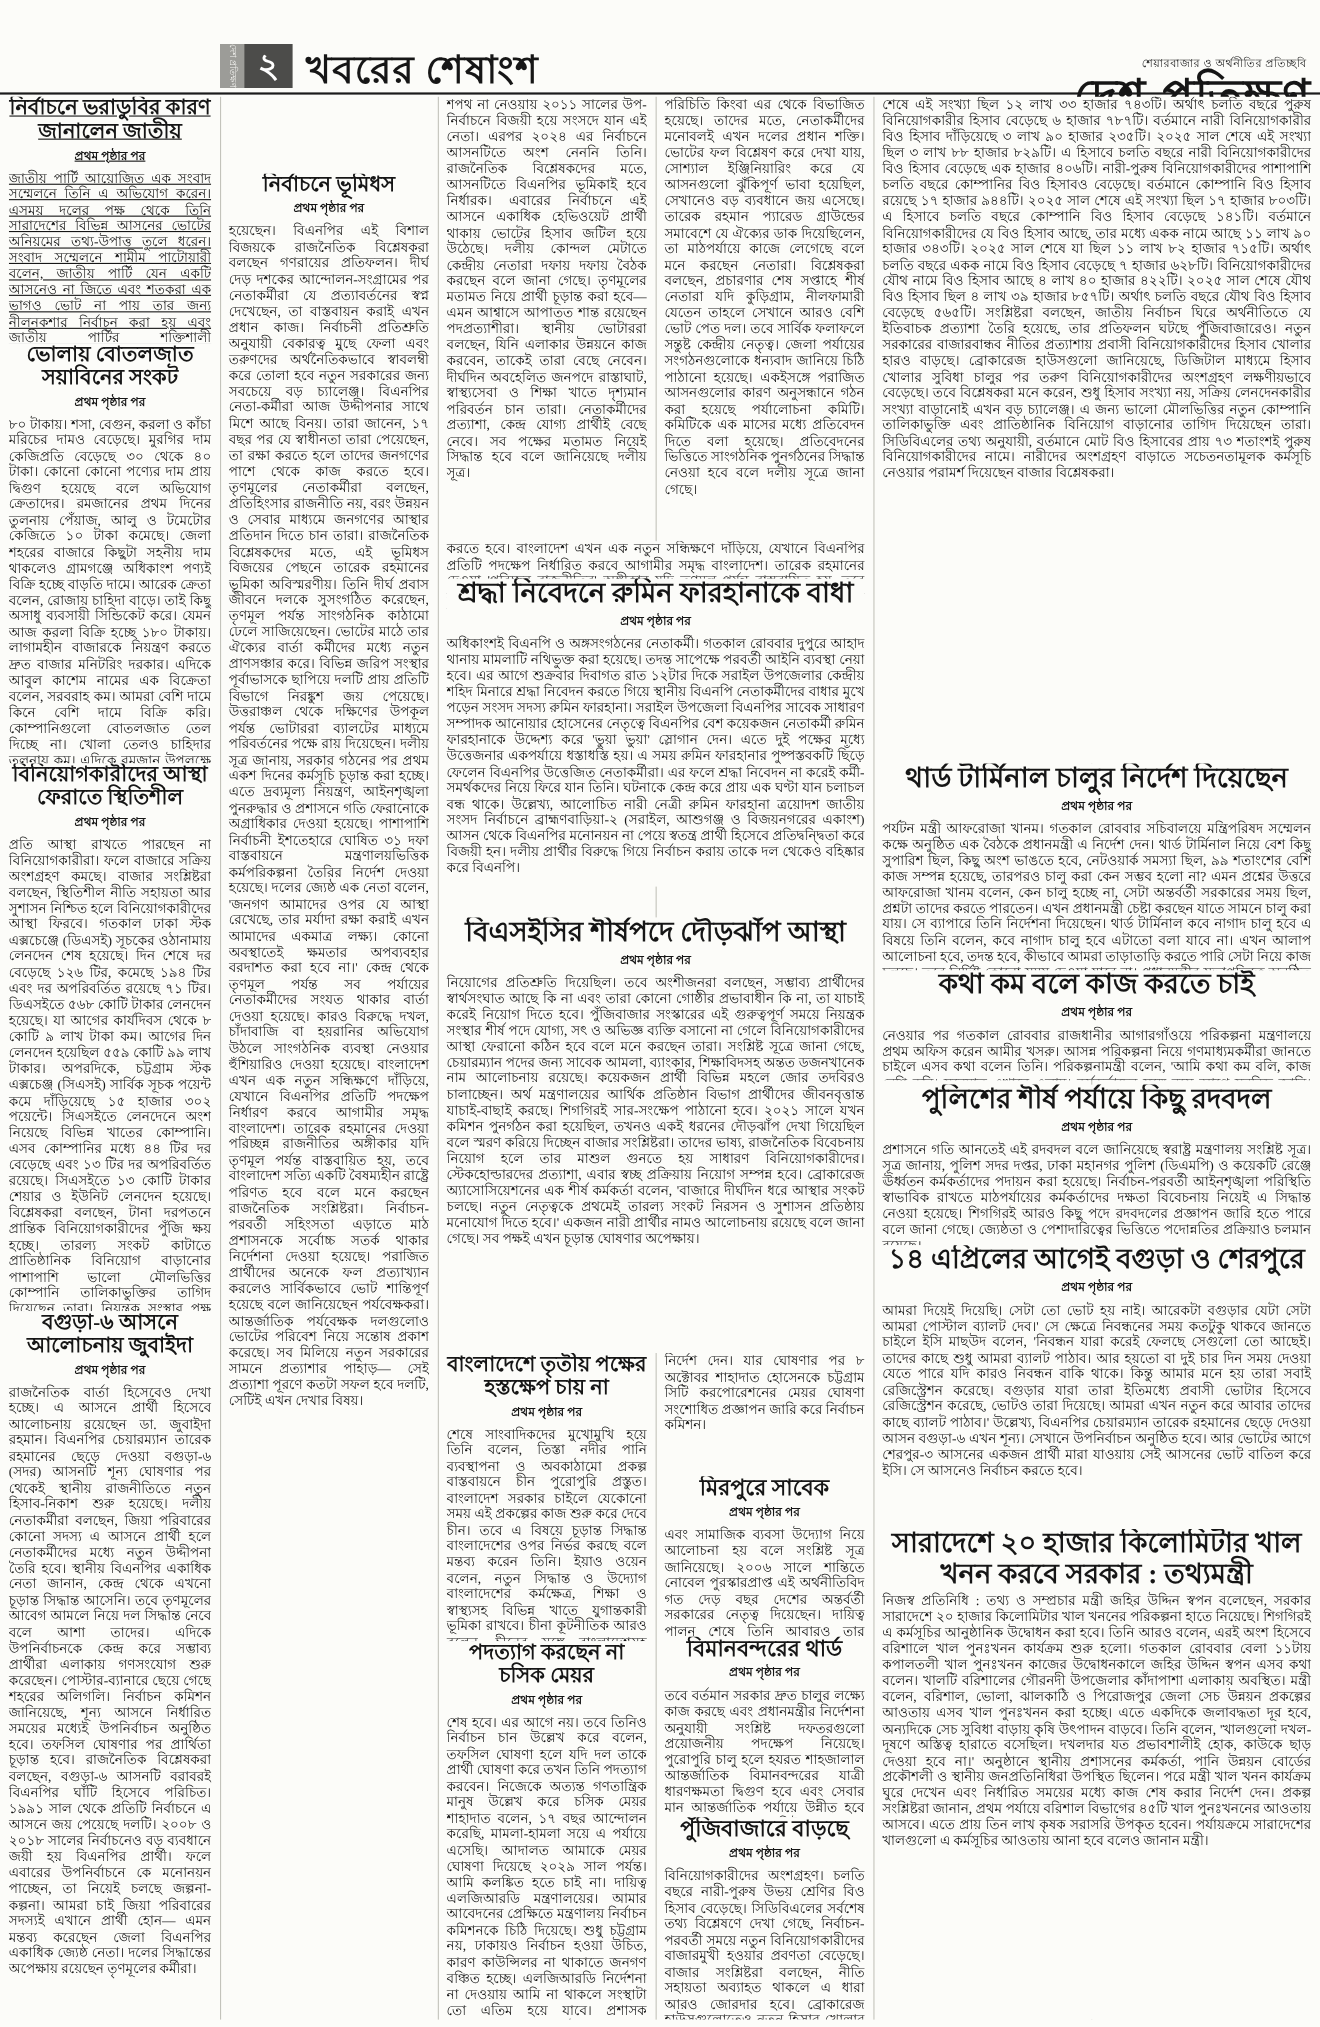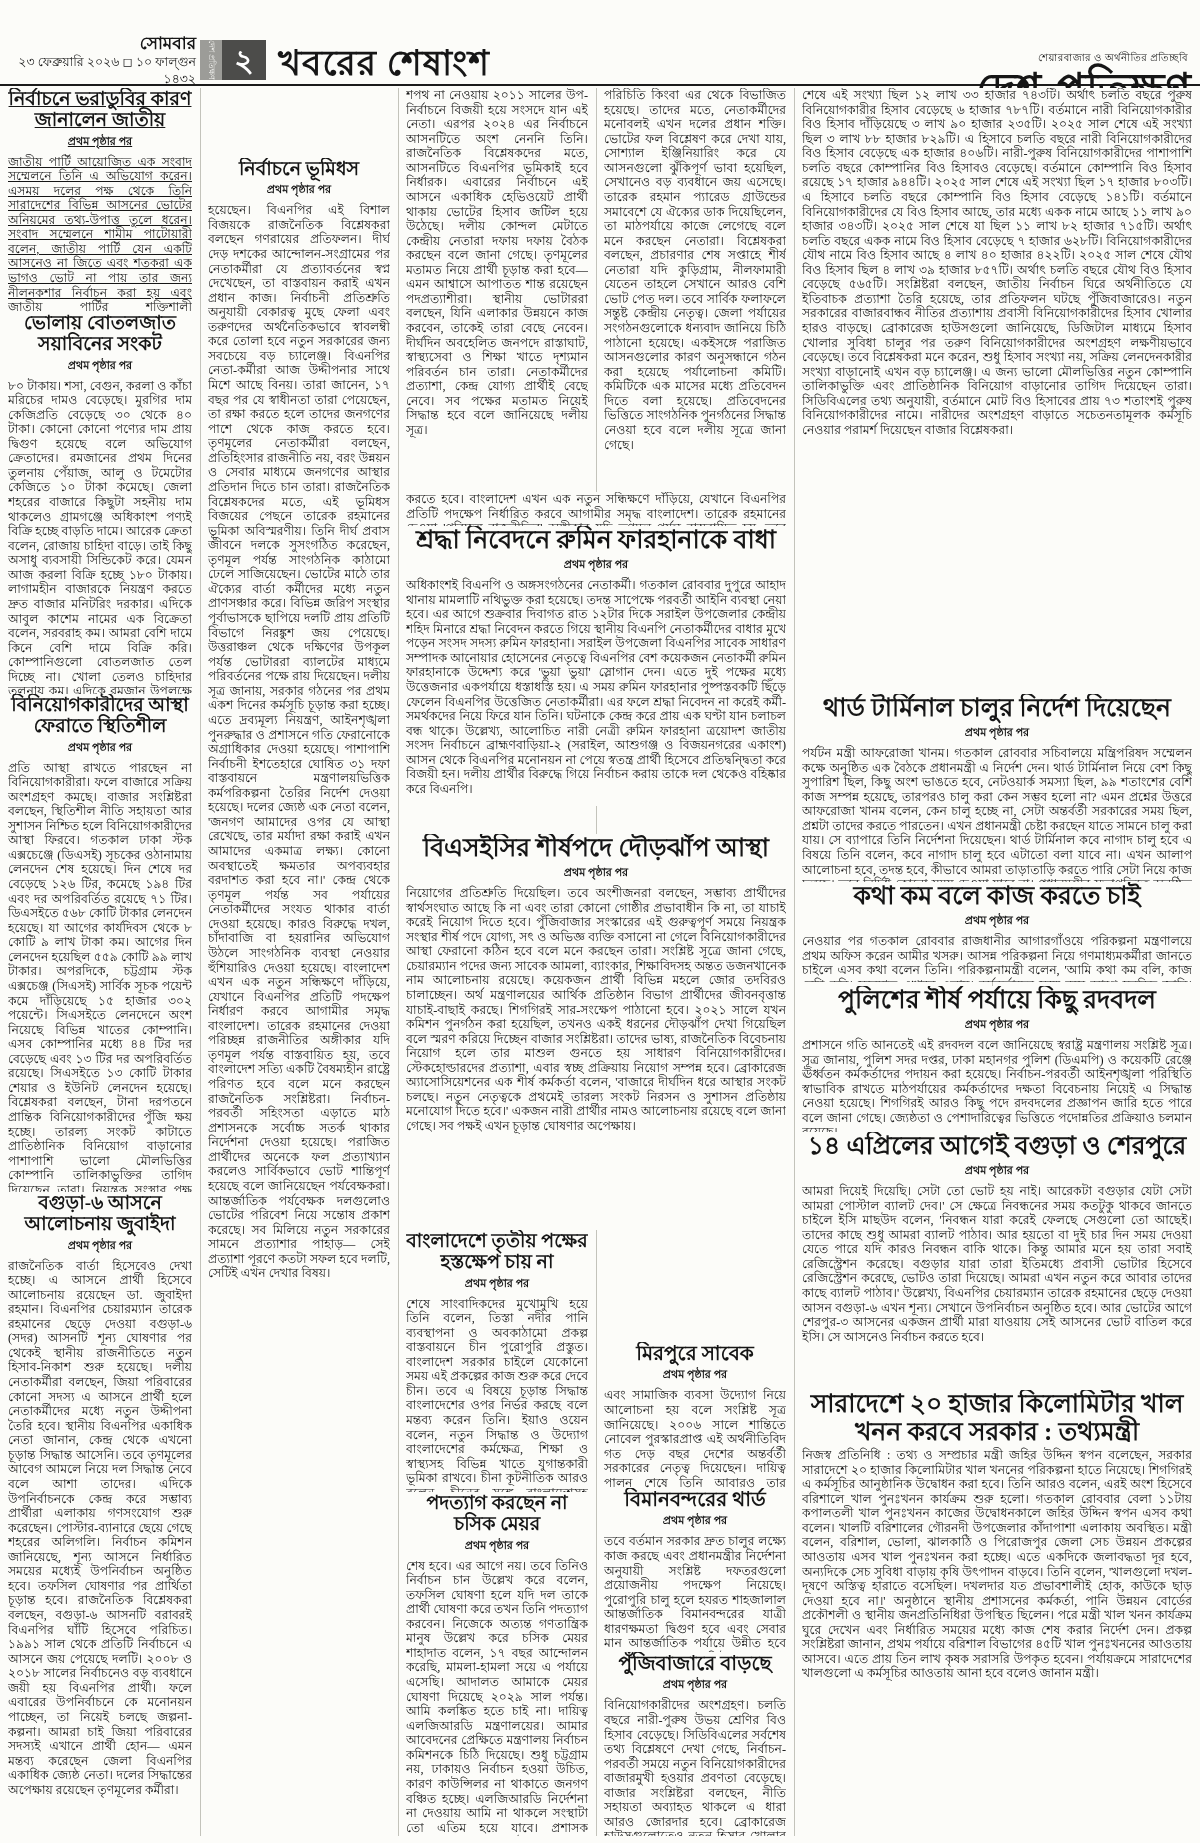--- a/index.html
+++ b/index.html
@@ -52,24 +52,20 @@
   .s21{left:802px;top:986px;  width:390px; height:146px;}
   .s22{left:802px;top:1132px; width:390px; height:258px;}
   .s23{left:802px;top:1390px; width:390px; height:446px;}
 </style>
 </head>
 <body>
 
 <div class="page">
 
   <div class="header">
-    <div class="dateblock">
-      <div class="day">সোমবার</div>
-      <div class="date">২৩ ফেব্রুয়ারি ২০২৬ ◻ ১০ ফাল্গুন ১৪৩২</div>
-    </div>
     <div class="badge-gray">
       <span>দেশ প্রতিক্ষণ</span>
     </div>
     <div class="badge-dark">২</div>
     <div class="section-title">খবরের শেষাংশ</div>
     <div class="masthead">
       <div class="tagline">শেয়ারবাজার ও অর্থনীতির প্রতিচ্ছবি</div>
       <div class="brand">দেশ প্রতিক্ষণ</div>
     </div>
   </div>
@@ -140,20 +136,23 @@
     <div class="kick">প্রথম পৃষ্ঠার পর</div>
     <div class="bd">শেষে সাংবাদিকদের মুখোমুখি হয়ে তিনি বলেন, তিস্তা নদীর পানি ব্যবস্থাপনা ও অবকাঠামো প্রকল্প বাস্তবায়নে চীন পুরোপুরি প্রস্তুত। বাংলাদেশ সরকার চাইলে যেকোনো সময় এই প্রকল্পের কাজ শুরু করে দেবে চীন। তবে এ বিষয়ে চূড়ান্ত সিদ্ধান্ত বাংলাদেশের ওপর নির্ভর করছে বলে মন্তব্য করেন তিনি। ইয়াও ওয়েন বলেন, নতুন সিদ্ধান্ত ও উদ্যোগ বাংলাদেশের কর্মক্ষেত্র, শিক্ষা ও স্বাস্থ্যসহ বিভিন্ন খাতে যুগান্তকারী ভূমিকা রাখবে। চীনা কূটনীতিক আরও বলেন, চীনের সঙ্গে বাংলাদেশসহ দক্ষিণ এশিয়ার দেশগুলোর দ্বিপক্ষীয় সম্পর্কে অপর কোনো দেশের হস্তক্ষেপ তারা মেনে নেবে না। এই সম্পর্ক পারস্পরিক সম্মান ও স্বার্থের ওপর ভিত্তি করেই গড়ে উঠেছে বলে তিনি উল্লেখ করেন। রাষ্ট্রদূত ইয়াও ওয়েন বলেন, বাংলাদেশকে সাপোর্ট করি এবং বাংলাদেশের সার্বভৌমত্বের পাশে আছে চীন। তিনি পুনর্ব্যক্ত করেন যে 'বাংলাদেশ ফার্স্ট' বা 'সবার আগে বাংলাদেশ' এই নীতিতে বিশ্বাসী চীন। সাবেক প্রধান উপদেষ্টার সাম্প্রতিক চীন সফর প্রসঙ্গে ইয়াও ওয়েন আশা প্রকাশ করেন যে এ ধরনের উচ্চ পর্যায়ের সফর ও দ্বিপক্ষীয় যোগাযোগের ধারা ভবিষ্যতেও অব্যাহত থাকবে। এতে দুই দেশের মধ্যকার বন্ধুত্বপূর্ণ সম্পর্ক আরও দৃঢ় হবে বলে তিনি মত প্রকাশ করেন।</div>
   </section>
 
   <section class="art s13">
     <h2 class="hl">পদত্যাগ করছেন না চসিক মেয়র</h2>
     <div class="kick">প্রথম পৃষ্ঠার পর</div>
     <div class="bd">শেষ হবে। এর আগে নয়। তবে তিনিও নির্বাচন চান উল্লেখ করে বলেন, তফসিল ঘোষণা হলে যদি দল তাকে প্রার্থী ঘোষণা করে তখন তিনি পদত্যাগ করবেন। নিজেকে অত্যন্ত গণতান্ত্রিক মানুষ উল্লেখ করে চসিক মেয়র শাহাদাত বলেন, ১৭ বছর আন্দোলন করেছি, মামলা-হামলা সয়ে এ পর্যায়ে এসেছি। আদালত আমাকে মেয়র ঘোষণা দিয়েছে ২০২৯ সাল পর্যন্ত। আমি কলঙ্কিত হতে চাই না। দায়িত্ব এলজিআরডি মন্ত্রণালয়ের। আমার আবেদনের প্রেক্ষিতে মন্ত্রণালয় নির্বাচন কমিশনকে চিঠি দিয়েছে। শুধু চট্টগ্রাম নয়, ঢাকায়ও নির্বাচন হওয়া উচিত, কারণ কাউন্সিলর না থাকাতে জনগণ বঞ্চিত হচ্ছে। এলজিআরডি নির্দেশনা না দেওয়ায় আমি না থাকলে সংস্থাটা তো এতিম হয়ে যাবে। প্রশাসক দেওয়ার সুযোগ নেই। জনগণের প্রতিনিধি হিসেবে আমি চাই সুষ্ঠু নির্বাচন হোক— যে নির্বাচনের প্রতীক্ষায় আমি আছি। দল আমার ত্যাগের মূল্যায়ন করবে বলেই বিশ্বাস করি।</div>
   </section>
 
+  <section class="art s14">
+    <div class="bd">নির্দেশ দেন। যার ঘোষণার পর ৮ অক্টোবর শাহাদাত হোসেনকে চট্টগ্রাম সিটি করপোরেশনের মেয়র ঘোষণা সংশোধিত প্রজ্ঞাপন জারি করে নির্বাচন কমিশন।</div>
+  </section>
 
   <section class="art s15">
     <h2 class="hl hl-sm">মিরপুরে সাবেক</h2>
     <div class="kick">প্রথম পৃষ্ঠার পর</div>
     <div class="bd">এবং সামাজিক ব্যবসা উদ্যোগ নিয়ে আলোচনা হয় বলে সংশ্লিষ্ট সূত্র জানিয়েছে। ২০০৬ সালে শান্তিতে নোবেল পুরস্কারপ্রাপ্ত এই অর্থনীতিবিদ গত দেড় বছর দেশের অন্তর্বর্তী সরকারের নেতৃত্ব দিয়েছেন। দায়িত্ব পালন শেষে তিনি আবারও তার দীর্ঘদিনের প্রাতিষ্ঠানিক কর্মকাণ্ডে সক্রিয় হচ্ছেন।</div>
   </section>
 
   <section class="art s16">
     <h2 class="hl hl-sm">বিমানবন্দরের থার্ড</h2>
     <div class="kick">প্রথম পৃষ্ঠার পর</div>

